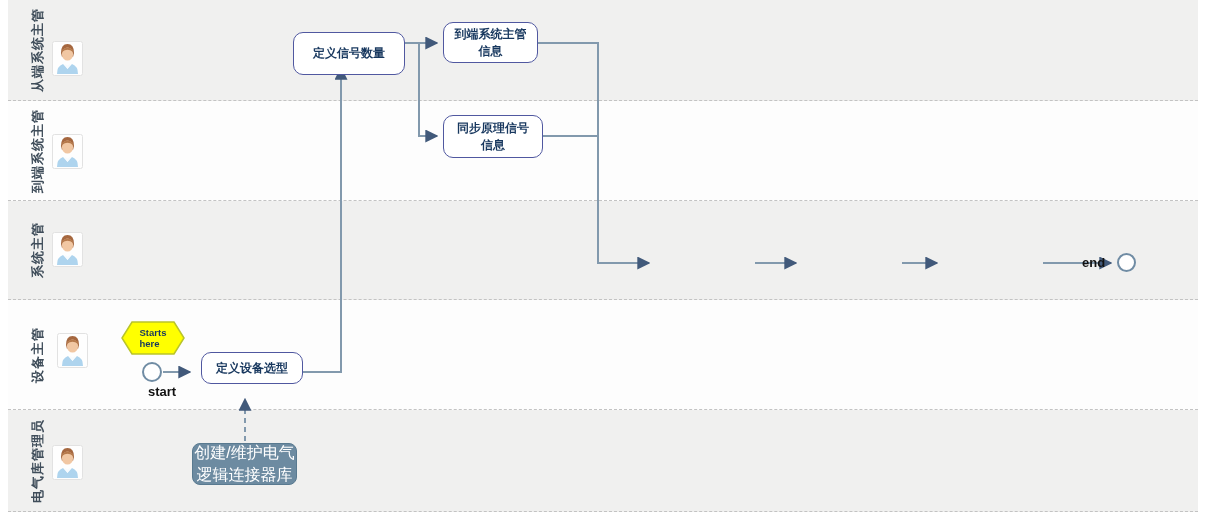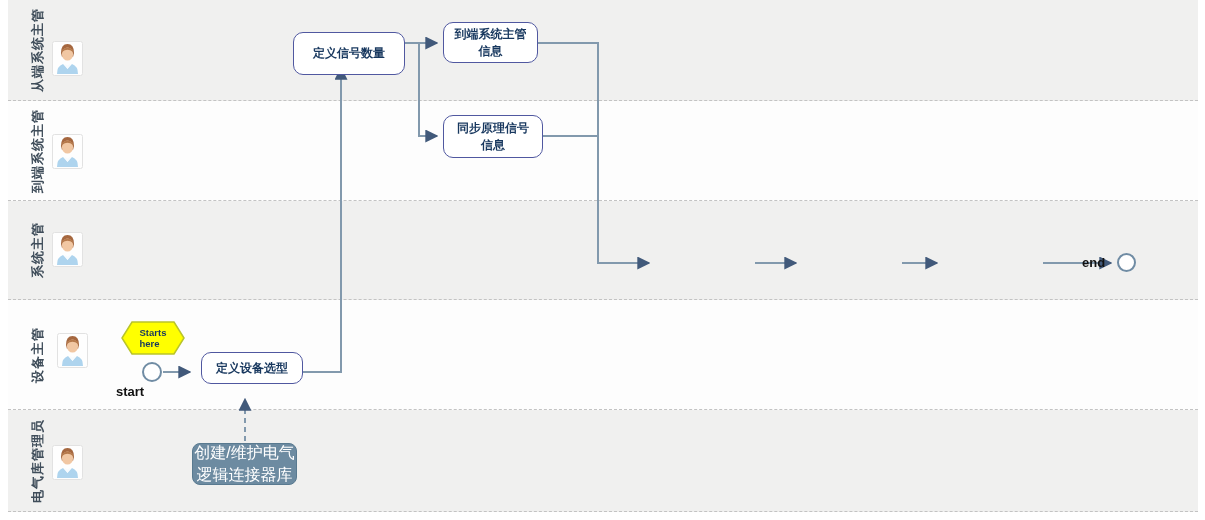--- a/index.html
+++ b/index.html
@@ -129,18 +129,18 @@
 
   <div class="hexagon" style="left:121px;top:321px">
     <svg width="64" height="34" viewBox="0 0 64 34">
       <polygon points="11,1 53,1 63,17 53,33 11,33 1,17" fill="#ffff00" stroke="#b9c42a" stroke-width="1.5"></polygon>
     </svg>
     <span class="hex-text">Starts
 here</span>
   </div>
 
   <div class="event-circle" style="left:142px;top:362px;width:20px;height:20px"></div>
-  <div class="event-label" style="left:116px;top:384px;width:40px;">start</div>
+  <div class="event-label" style="left:142px;top:384px;width:40px;text-align:center">start</div>
 
   <div class="event-circle" style="left:1117px;top:253px;width:19px;height:19px"></div>
   <div class="event-label" style="left:1082px;top:255px">end</div>
 
 </div>
 
 </body></html>

